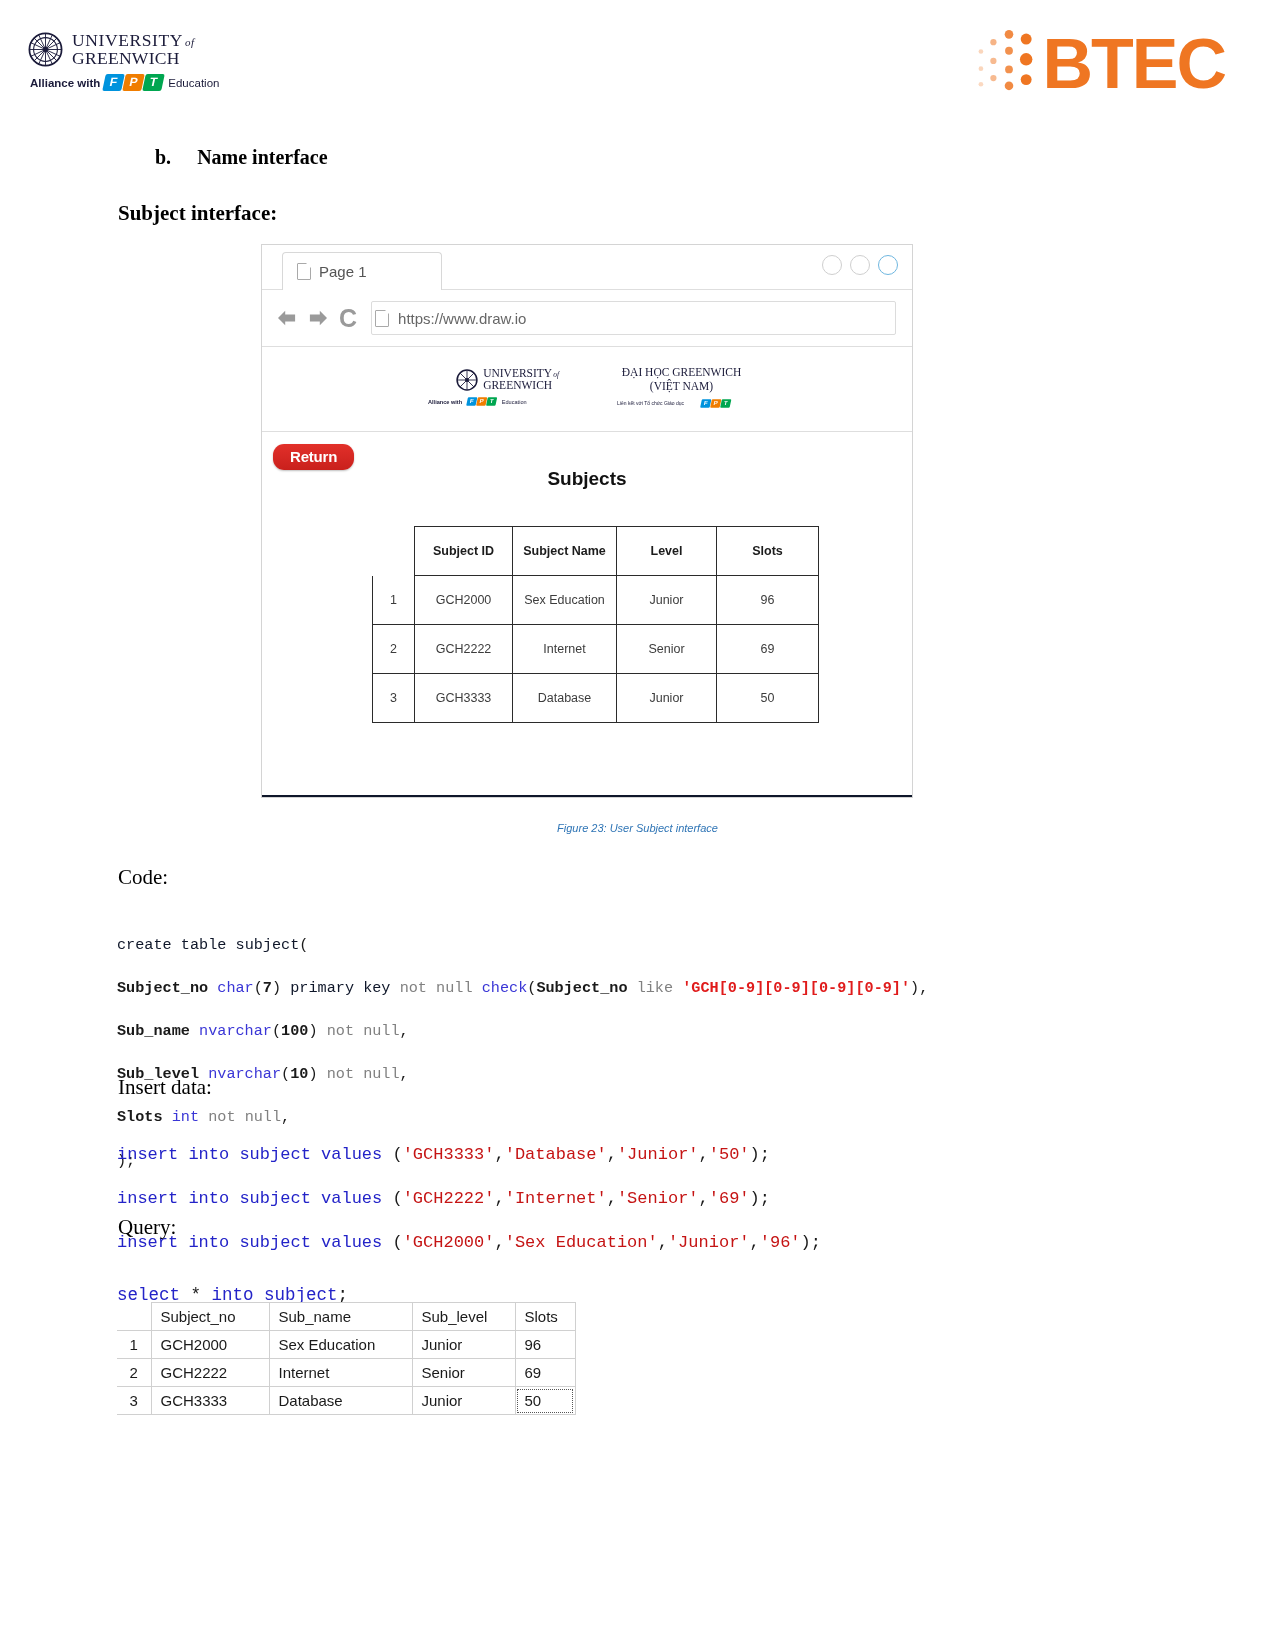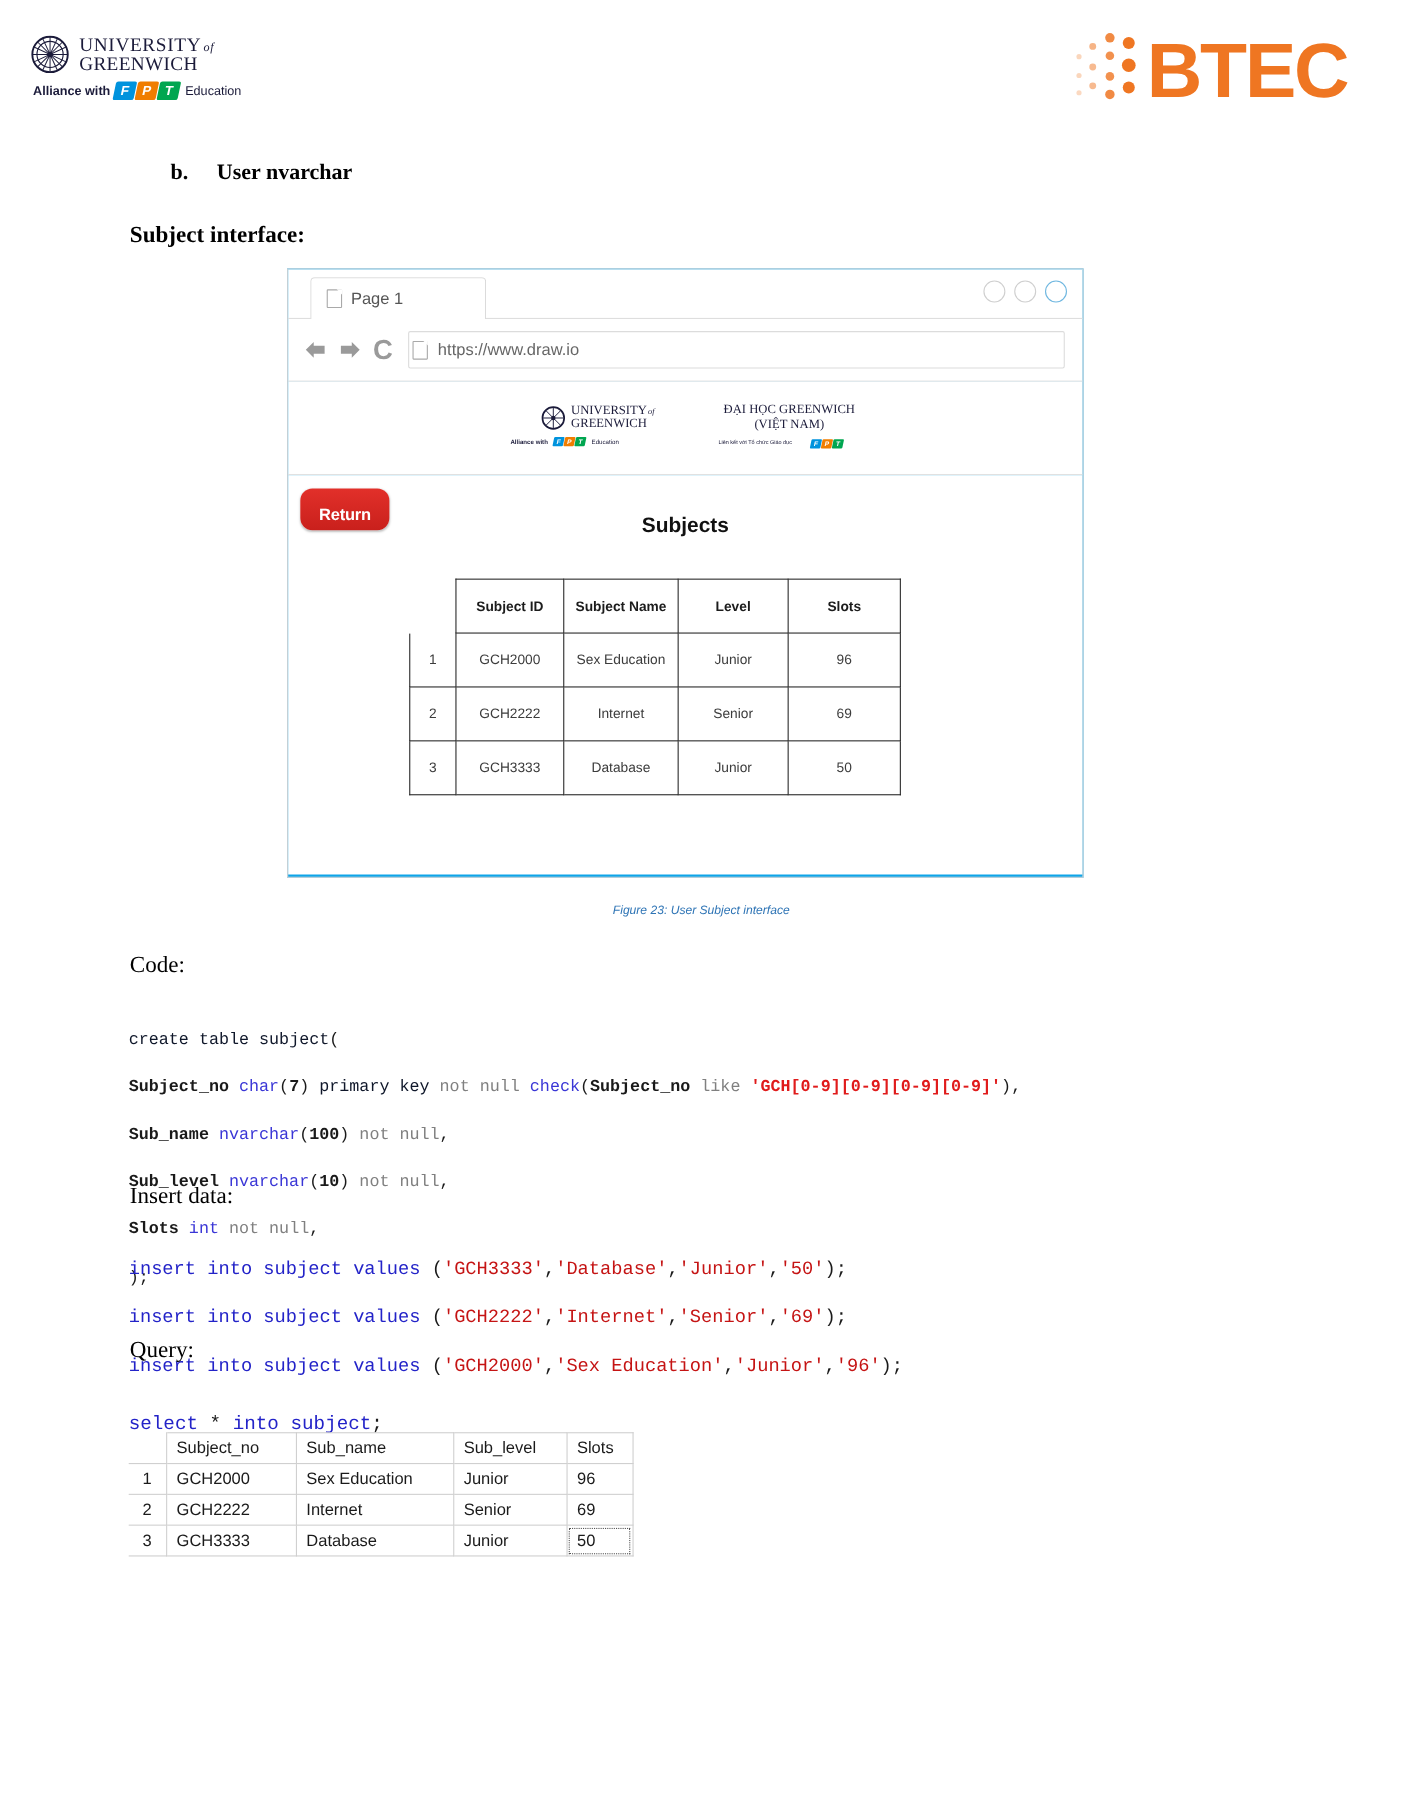--- a/index.html
+++ b/index.html
@@ -101,22 +101,22 @@
     margin: 32px 0 0 118px;
     font-size: 21px;
     font-weight: bold;
     color: #000;
   }
 
   
   .browser {
     position: absolute;
     left: 261px; top: 114px;
-    width: 724px; height: 554px;
-    background: #0ea5e9;
+    width: 652px; height: 554px;
+    background: #0f172a;
     border: 1px solid #d4d4d4;
     box-shadow: 0 0 0 0 transparent;
   }
   .browser-tabbar {
     height: 45px;
     border-bottom: 1px solid #dedede;
     position: relative;
     background: #fff;
   }
   .browser-tab {
@@ -224,21 +224,21 @@
 
   .return-btn {
     position: absolute;
     left: 11px; top: 12px;
     background: linear-gradient(to bottom, #e2302a 0%, #c9201c 100%);
     border-radius: 11px;
     color: #fff;
     font-family: "Liberation Sans", sans-serif;
     font-weight: bold;
     font-size: 15px;
-    padding: 16px 17px 5px;
+    padding: 4px 17px 5px;
     box-shadow: 0 1px 2px rgba(0,0,0,0.25);
     letter-spacing: -0.2px;
   }
 
   .subjects-title {
     position: absolute;
     top: 36px; left: 0; right: 0;
     text-align: center;
     font-family: "Liberation Sans", sans-serif;
     font-weight: bold;
@@ -425,21 +425,21 @@
       </g>
     </svg>
     <div class="btec-text">BTEC</div>
   </div>
 </div>
 
 <div class="content">
 
   <div class="heading-b">
     <span>b.</span>
-    <span>User nvarchar</span>
+    <span>Name interface</span>
   </div>
 
   <div class="subject-heading">Subject interface:</div>
 
   <div class="browser">
 
     <div class="browser-tabbar">
       <div class="browser-tab">
         <span class="doc-glyph"></span>
         <span class="tab-label">Page 1</span>

